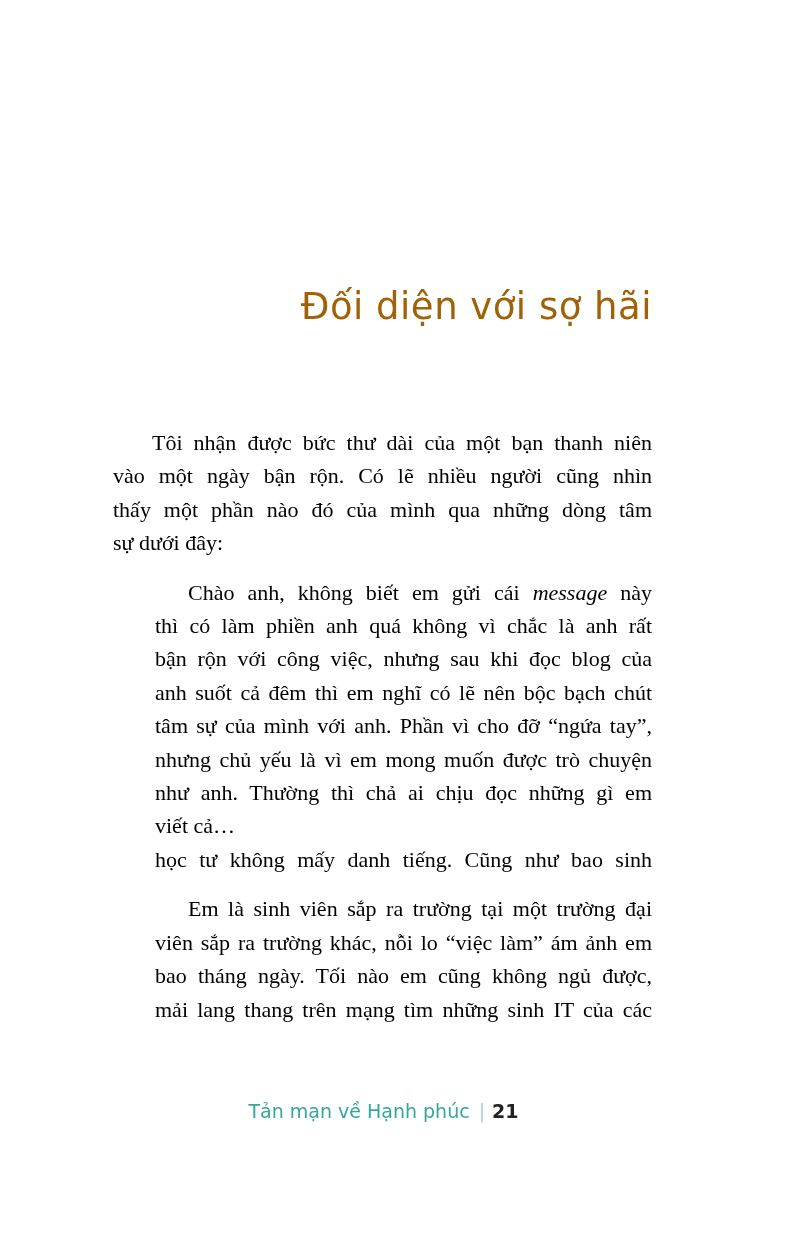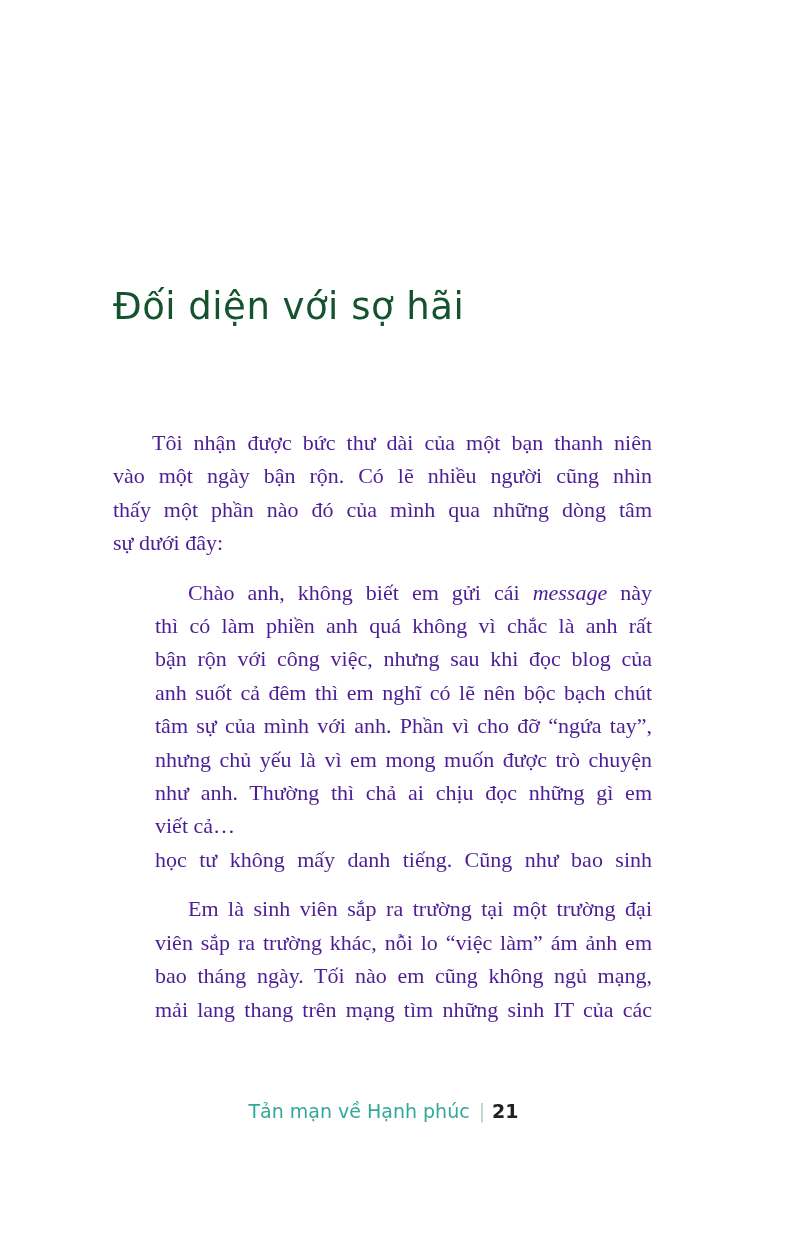--- a/index.html
+++ b/index.html
@@ -13,35 +13,35 @@
     height: 1246px;
     background: #ffffff;
     overflow: hidden;
     font-family: "Liberation Serif", serif;
   }
   .chapter-title {
     position: absolute;
     top: 285px;
     left: 113px;
     width: 539px;
-    text-align: left;
+    text-align: right;
     font-family: "DejaVu Sans", sans-serif;
     font-size: 37px;
     font-weight: 400;
     letter-spacing: 0.5px;
-    color: #14532d;
+    color: #a16207;
   }
   .text-content {
     position: absolute;
     top: 426px;
     left: 113px;
     width: 539px;
     font-size: 22px;
     line-height: 33.4px;
-    color: #4c1d95;
+    color: #000000;
   }
   .para { margin: 0; }
   .para.body { margin-bottom: 13px; }
   .para.quote { padding-left: 42px; }
   .line {
     text-align: justify;
     text-align-last: justify;
     white-space: normal;
   }
   .line.last-line { text-align-last: left; }
@@ -90,21 +90,21 @@
         <div class="line"><span>anh suốt cả đêm thì em nghĩ có lẽ nên bộc bạch chút</span></div>
         <div class="line"><span>tâm sự của mình với anh. Phần vì cho đỡ “ngứa tay”,</span></div>
         <div class="line"><span>nhưng chủ yếu là vì em mong muốn được trò chuyện</span></div>
         <div class="line"><span>như anh. Thường thì chả ai chịu đọc những gì em</span></div>
         <div class="line last-line"><span>viết cả…</span></div>
       </div>
       <div class="para quote">
         <div class="line"><span>học tư không mấy danh tiếng. Cũng như bao sinh</span></div>
         <div class="line first-line"><span>Em là sinh viên sắp ra trường tại một trường đại</span></div>
         <div class="line"><span>viên sắp ra trường khác, nỗi lo “việc làm” ám ảnh em</span></div>
-        <div class="line"><span>bao tháng ngày. Tối nào em cũng không ngủ mạng,</span></div>
+        <div class="line"><span>bao tháng ngày. Tối nào em cũng không ngủ được,</span></div>
         <div class="line"><span>mải lang thang trên mạng tìm những sinh IT của các</span></div>
       </div>
     </div>
 
   <div class="footer">
     <span class="book-title">Tản mạn về Hạnh phúc</span><span class="separator">|</span><span class="page-number">21</span>
   </div>
 
 </div>
 

